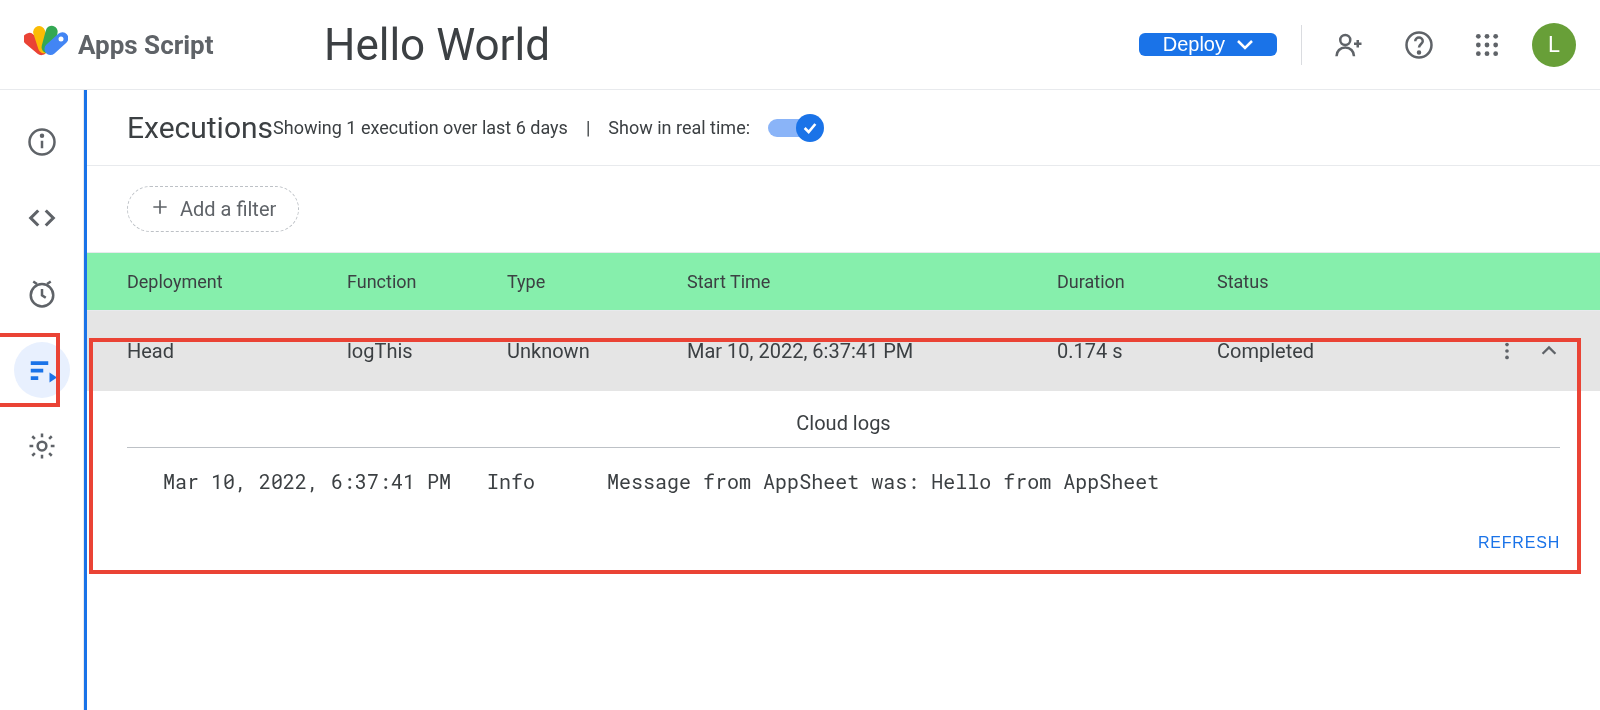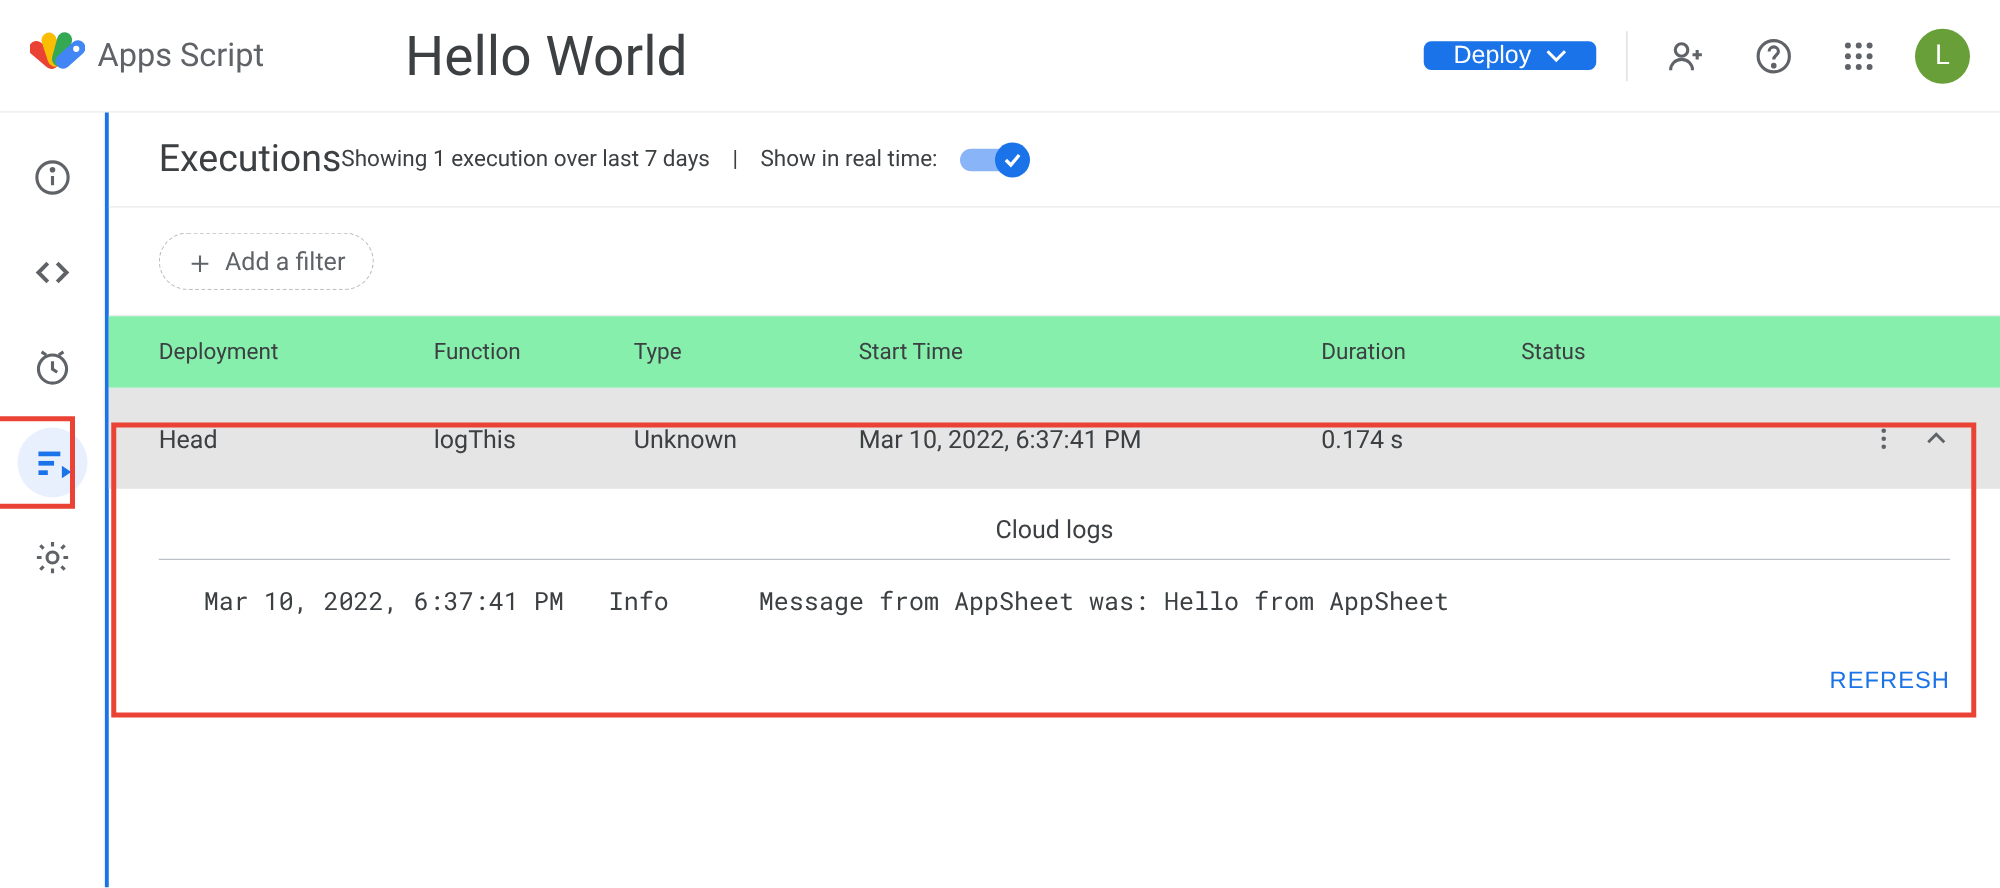--- a/index.html
+++ b/index.html
@@ -2,21 +2,21 @@
 <html><head>
 <meta charset="utf-8">
 <style>
 * { box-sizing: border-box; margin: 0; padding: 0; }
 body { font-family: 'Google Sans', Roboto, Arial, sans-serif; background: #fff; color: #202124; width: 1600px; height: 710px; overflow: hidden; }
 
 
 .header { display: flex; align-items: center; padding: 12px 24px; height: 90px; border-bottom: 1px solid #e8eaed; }
 .logo-section { display: flex; align-items: center; gap: 10px; min-width: 280px; }
 .logo-icon { width: 44px; height: 44px; }
-.logo-text { font-size: 26px; color: #5f6368; font-weight: 400; }
+.logo-text { font-size: 26px; color: #5f6368; font-weight: 700; }
 .project-title { font-size: 44px; color: #3c4043; flex: 0 0 auto; margin-left: 20px; }
 .header-spacer { flex: 1; }
 .header-actions { display: flex; align-items: center; gap: 24px; }
 .deploy-btn { display: flex; align-items: center; gap: 12px; background: #1a73e8; color: #fff; border: none; border-radius: 6px; padding: 0 24px; font-size: 20px; cursor: pointer; font-weight: 500; margin-left: 12px; }
 .header-divider { width: 1px; height: 40px; background: #dadce0; }
 .header-icon-btn { background: none; border: none; cursor: pointer; color: #5f6368; padding: 8px; display: flex; align-items: center; justify-content: center; }
 .avatar { width: 44px; height: 44px; border-radius: 50%; background: #689f38; color: #fff; display: flex; align-items: center; justify-content: center; font-size: 22px; }
 
 
 .layout { display: flex; height: calc(100% - 90px); }
@@ -28,39 +28,39 @@
 
 .main { flex: 1; position: relative; border-left: 3px solid #1a73e8; }
 .page-header { display: flex; align-items: center; padding: 20px 40px; border-bottom: 1px solid #e8eaed; }
 .page-title { font-size: 30px; color: #3c4043; }
 .page-header-right { display: flex; align-items: center; gap: 18px; font-size: 18px; color: #3c4043; }
 .toggle { width: 56px; height: 28px; position: relative; cursor: pointer; }
 .toggle-track { position: absolute; width: 44px; height: 18px; background: #8ab4f8; border-radius: 9px; top: 5px; left: 0; }
 .toggle-thumb { position: absolute; width: 28px; height: 28px; background: #1a73e8; border-radius: 50%; right: 0; top: 0; display: flex; align-items: center; justify-content: center; color: #fff; }
 
 .filter-bar { padding: 20px 40px; border-bottom: 1px solid #e8eaed; }
-.add-filter { display: inline-flex; align-items: flex-end; gap: 10px; border: 1.5px dashed #bdc1c6; border-radius: 28px; padding: 10px 22px; color: #5f6368; font-size: 20px; cursor: pointer; }
+.add-filter { display: inline-flex; align-items: flex-start; gap: 10px; border: 1.5px dashed #bdc1c6; border-radius: 28px; padding: 10px 22px; color: #5f6368; font-size: 20px; cursor: pointer; }
 
 .table-header { display: flex; padding: 18px 40px; background: #86efac; border-bottom: 1px solid #e8eaed; font-size: 18px; color: #3c4043; font-weight: 400; }
 .col-deployment { width: 220px; }
 .col-function { width: 160px; }
 .col-type { width: 180px; }
 .col-start { width: 370px; }
 .col-duration { width: 160px; }
 .col-status { width: 220px; }
 .col-actions { flex: 1; display: flex; justify-content: flex-end; gap: 20px; align-items: center; }
 
 .exec-row { display: flex; padding: 28px 40px; background: #e5e5e5; font-size: 20px; color: #3c4043; align-items: center; }
 
 .logs-section { padding: 20px 40px 0 40px; }
 .logs-title { font-size: 20px; color: #3c4043; margin-bottom: 12px; text-align: center; }
 .logs-divider { height: 1px; background: #bdc1c6; }
 .log-line { font-family: 'Roboto Mono', monospace; font-size: 20px; color: #3c4043; padding: 20px 0 20px 36px; white-space: pre; }
 .refresh-bar { display: flex; justify-content: flex-end; padding: 20px 40px; }
-.refresh-btn { background: none; border: none; color: #1a73e8; font-size: 19px; font-weight: 500; letter-spacing: 0.8px; cursor: pointer; }
+.refresh-btn { background: none; border: none; color: #1a73e8; font-size: 16px; font-weight: 500; letter-spacing: 0.8px; cursor: pointer; }
 
 .highlight-box-main { position: absolute; border: 4px solid #ea4335; pointer-events: none; }
 
 svg { display: block; }
 </style>
 </head>
 <body>
 
 <div class="header">
   <div class="logo-section">
@@ -172,21 +172,21 @@
             <path d="M12 2v3M12 19v3M4.2 4.2l2.1 2.1M17.7 17.7l2.1 2.1M2 12h3M19 12h3M4.2 19.8l2.1-2.1M17.7 6.3l2.1-2.1"></path>
           </svg>
       </span>
     </div>
   </div>
 
   <div class="main">
     <div class="page-header">
       <div class="page-title">Executions</div>
       <div class="page-header-right">
-        <span>Showing 1 execution over last 7 days</span>
+        <span>Showing 1 execution over last 6 days</span>
         <span>|</span>
         <span>Show in real time:</span>
         <div class="toggle">
           <div class="toggle-track"></div>
           <div class="toggle-thumb">
             <span>
               <svg width="16" height="16" viewBox="0 0 24 24" fill="none" stroke="#fff" stroke-width="4">
                   <path d="M4 12 L10 18 L20 6"></path>
                 </svg>
             </span>
@@ -215,20 +215,21 @@
       <div class="col-status">Status</div>
       <div class="col-actions"></div>
     </div>
 
     <div class="exec-row">
       <div class="col-deployment">Head</div>
       <div class="col-function">logThis</div>
       <div class="col-type">Unknown</div>
       <div class="col-start">Mar 10, 2022, 6:37:41 PM</div>
       <div class="col-duration">0.174 s</div>
+      <div class="col-status">Completed</div>
       <div class="col-actions">
         <span>
           <svg width="22" height="22" viewBox="0 0 24 24" fill="#5f6368">
               <circle cx="12" cy="5" r="2"></circle>
               <circle cx="12" cy="12" r="2"></circle>
               <circle cx="12" cy="19" r="2"></circle>
             </svg>
         </span>
         <span>
           <svg width="22" height="22" viewBox="0 0 24 24" fill="none" stroke="#5f6368" stroke-width="2.5">

